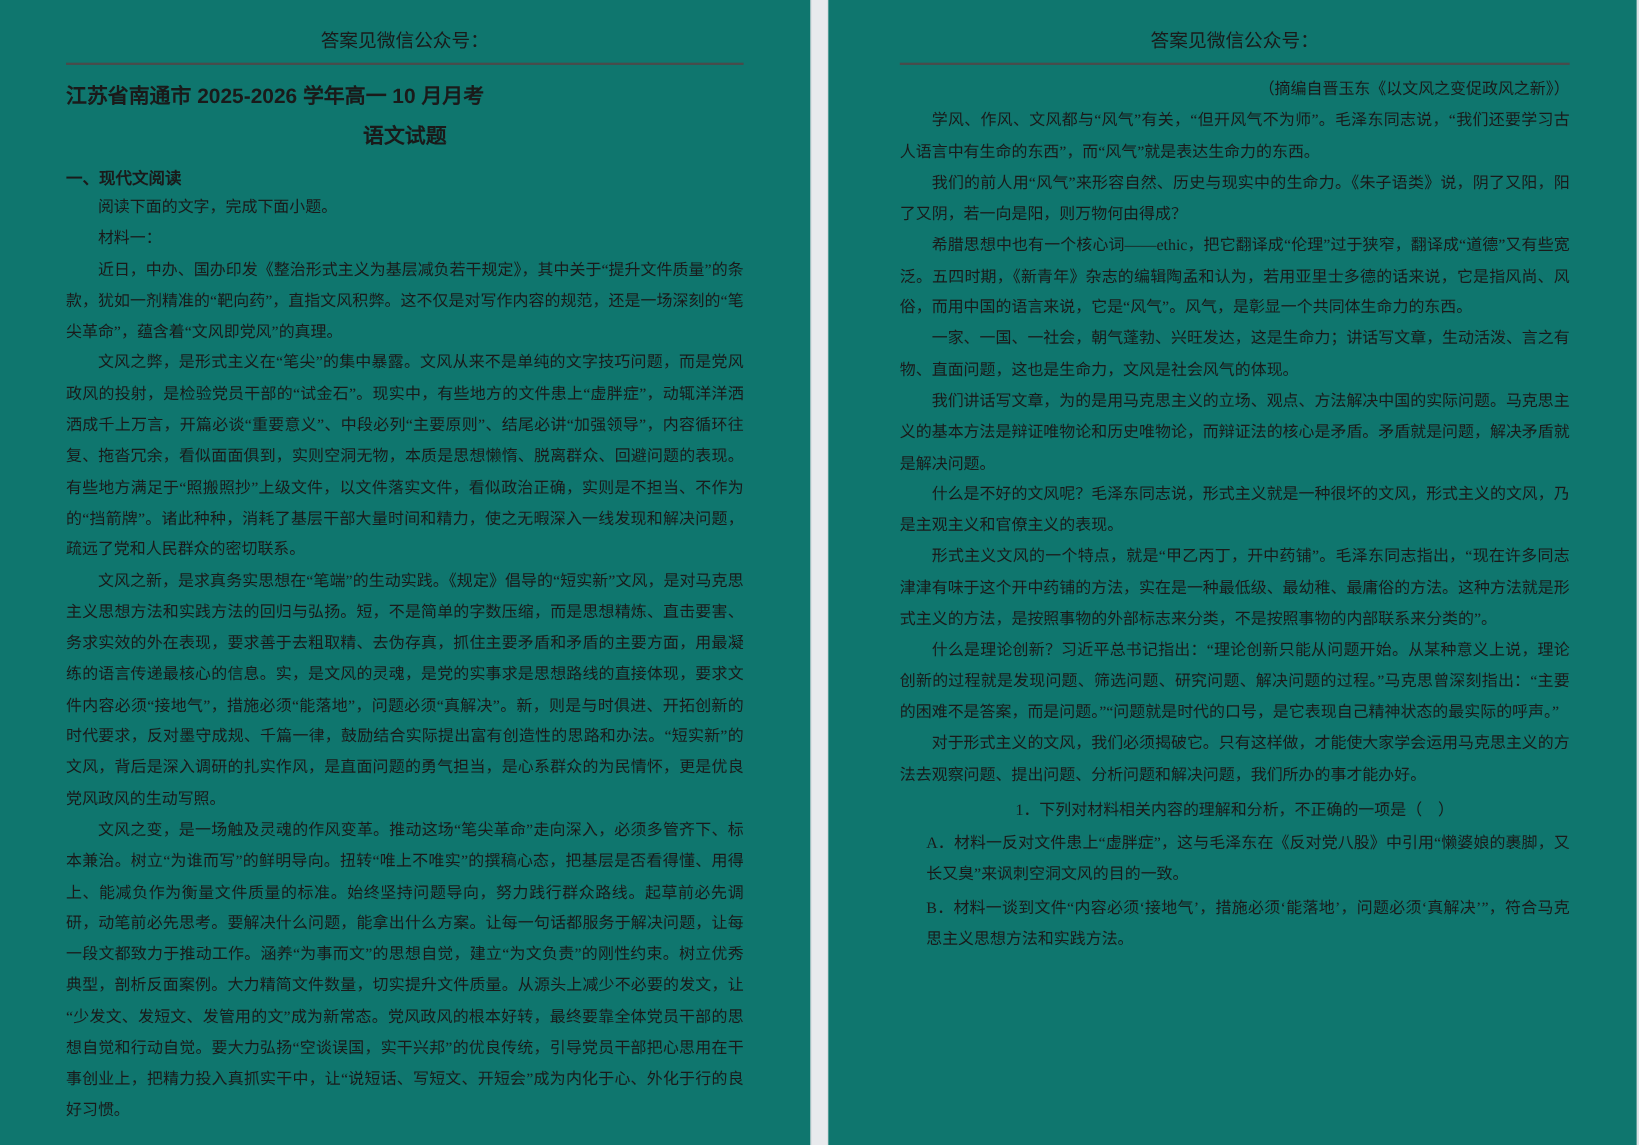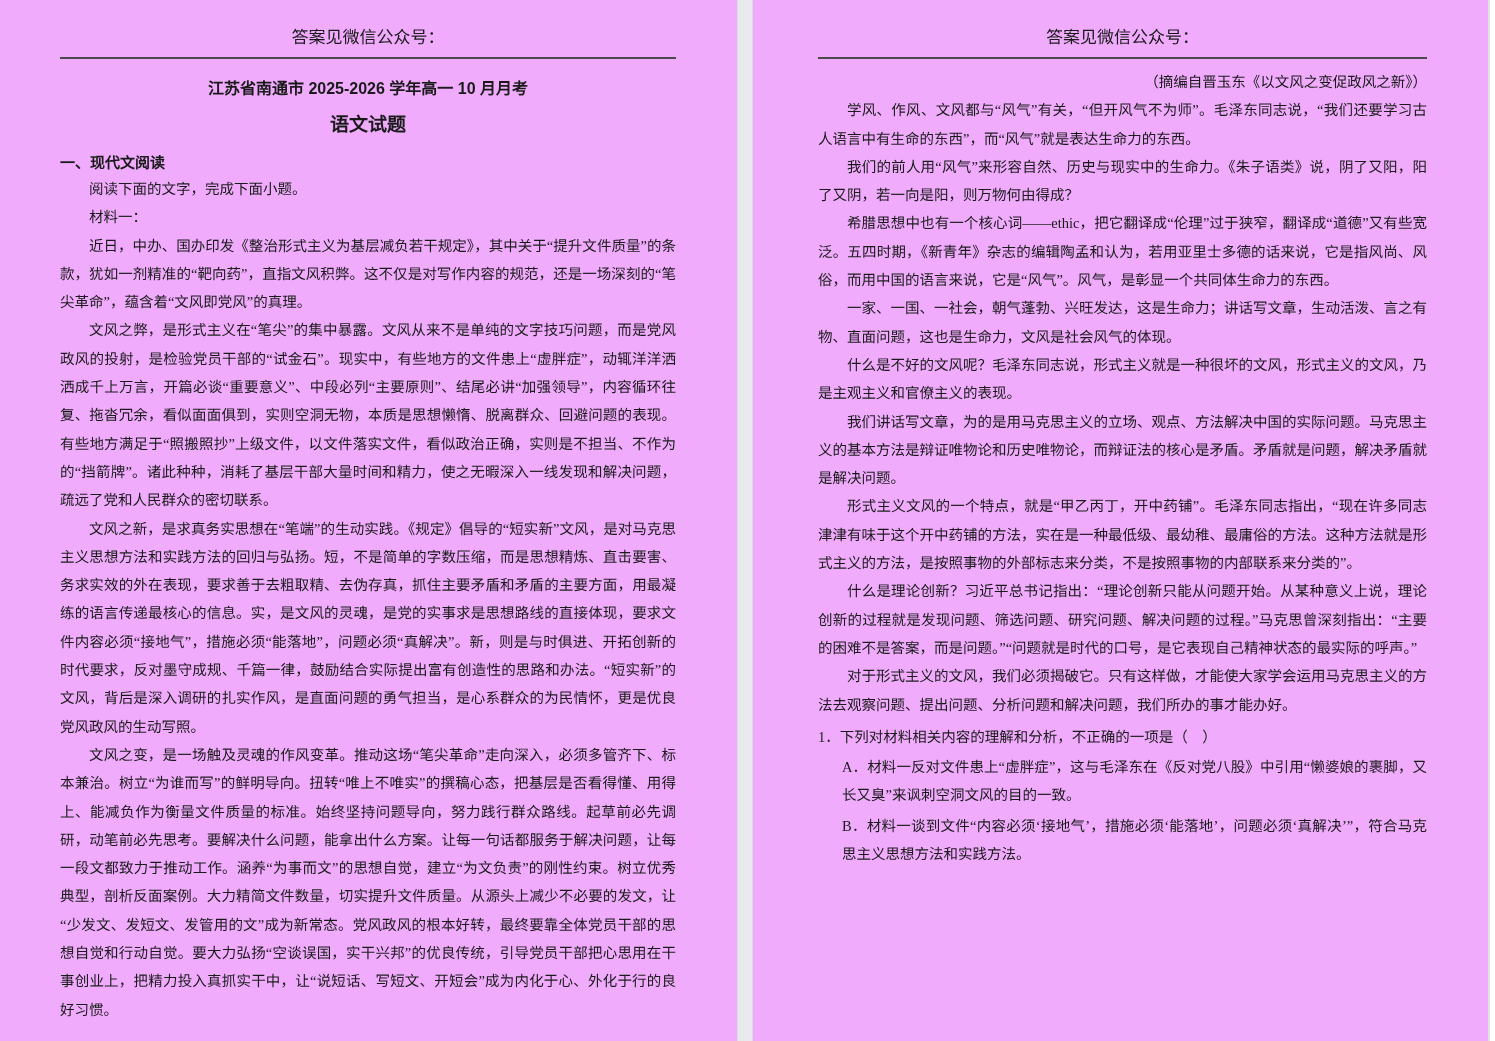--- a/index.html
+++ b/index.html
@@ -10,21 +10,21 @@
     height: 1041px;
     overflow: hidden;
   }
   .pages {
     display: flex;
     width: 1495px;
     height: 1041px;
     background: #ffffff;
   }
   .page {
-    background: #f0abfc;
+    background: #0f766e;
     box-sizing: border-box;
     color: #1a1a1a;
     font-family: "Liberation Serif", "DejaVu Serif", serif;
     font-size: 14.5px;
   }
   .page.left  { width: 737px; padding: 0 61px 0 60px; }
   .page.right { width: 735px; padding: 0 61px 0 65px; }
   .page-divider {
     width: 14px;
     background: #e8eaed;
@@ -41,23 +41,22 @@
     margin-top: 26px;
     text-align: center;
     font-size: 17px;
     line-height: 24px;
     padding-bottom: 7px;
     border-bottom: 2px solid #4a4a4a;
     font-family: "Liberation Serif", "DejaVu Serif", serif;
   }
   .doc-title {
     margin-top: 15px;
-    text-align: center;
     font-weight: bold;
-    font-size: 16px;
+    font-size: 19px;
     line-height: 30px;
     font-family: "Liberation Sans", "DejaVu Sans", sans-serif;
   }
   .doc-subtitle {
     margin-top: 6px;
     text-align: center;
     font-weight: bold;
     font-size: 19px;
     line-height: 30px;
     font-family: "Liberation Sans", "DejaVu Sans", sans-serif;
@@ -74,26 +73,26 @@
     line-height: 28.3px;
     text-align: justify;
     text-indent: 2em;
   }
   .no-justify { text-align: left; }
   .attribution {
     line-height: 28.3px;
     text-align: right;
     text-indent: 0;
   }
-  .attr-top { margin-top: 9px; }
+  .attr-top { margin-top: 9px; font-family: Liberation Mono, monospace; }
   .question-stem {
     line-height: 28.3px;
     text-indent: 0;
     margin-top: 4px;
-    text-align: left;
+    text-align: center;
   }
   .option {
     line-height: 28.3px;
     padding-left: 24px;
     text-align: justify;
     text-indent: 0;
     margin-top: 2px;
   }
 </style>
 </head>
@@ -116,22 +115,22 @@
 
   <div class="page-divider"></div>
 
   <div class="page right">
     <div class="doc-header">答案见微信公众号：</div>
     <p class="attribution attr-top">（摘编自晋玉东《以文风之变促政风之新》）</p>
     <p class="bodyline">学风、作风、文风都与“风气”有关，“但开风气不为师”。毛泽东同志说，“我们还要学习古人语言中有生命的东西”，而“风气”就是表达生命力的东西。</p>
     <p class="bodyline">我们的前人用“风气”来形容自然、历史与现实中的生命力。《朱子语类》说，阴了又阳，阳了又阴，若一向是阳，则万物何由得成？</p>
     <p class="bodyline">希腊思想中也有一个核心词——ethic，把它翻译成“伦理”过于狭窄，翻译成“道德”又有些宽泛。五四时期，《新青年》杂志的编辑陶孟和认为，若用亚里士多德的话来说，它是指风尚、风俗，而用中国的语言来说，它是“风气”。风气，是彰显一个共同体生命力的东西。</p>
     <p class="bodyline">一家、一国、一社会，朝气蓬勃、兴旺发达，这是生命力；讲话写文章，生动活泼、言之有物、直面问题，这也是生命力，文风是社会风气的体现。</p>
+    <p class="bodyline">我们讲话写文章，为的是用马克思主义的立场、观点、方法解决中国的实际问题。马克思主义的基本方法是辩证唯物论和历史唯物论，而辩证法的核心是矛盾。矛盾就是问题，解决矛盾就是解决问题。</p>
     <p class="bodyline">什么是不好的文风呢？毛泽东同志说，形式主义就是一种很坏的文风，形式主义的文风，乃是主观主义和官僚主义的表现。</p>
-    <p class="bodyline">我们讲话写文章，为的是用马克思主义的立场、观点、方法解决中国的实际问题。马克思主义的基本方法是辩证唯物论和历史唯物论，而辩证法的核心是矛盾。矛盾就是问题，解决矛盾就是解决问题。</p>
     <p class="bodyline">形式主义文风的一个特点，就是“甲乙丙丁，开中药铺”。毛泽东同志指出，“现在许多同志津津有味于这个开中药铺的方法，实在是一种最低级、最幼稚、最庸俗的方法。这种方法就是形式主义的方法，是按照事物的外部标志来分类，不是按照事物的内部联系来分类的”。</p>
     <p class="bodyline">什么是理论创新？习近平总书记指出：“理论创新只能从问题开始。从某种意义上说，理论创新的过程就是发现问题、筛选问题、研究问题、解决问题的过程。”马克思曾深刻指出：“主要的困难不是答案，而是问题。”“问题就是时代的口号，是它表现自己精神状态的最实际的呼声。”</p>
     <p class="bodyline">对于形式主义的文风，我们必须揭破它。只有这样做，才能使大家学会运用马克思主义的方法去观察问题、提出问题、分析问题和解决问题，我们所办的事才能办好。</p>
     <p class="question-stem">1．下列对材料相关内容的理解和分析，不正确的一项是（　）</p>
     <p class="option">A．材料一反对文件患上“虚胖症”，这与毛泽东在《反对党八股》中引用“懒婆娘的裹脚，又长又臭”来讽刺空洞文风的目的一致。</p>
     <p class="option">B．材料一谈到文件“内容必须‘接地气’，措施必须‘能落地’，问题必须‘真解决’”，符合马克思主义思想方法和实践方法。</p>
   </div>
 
   <div class="right-edge"></div>
   <div class="right-pad"></div>

